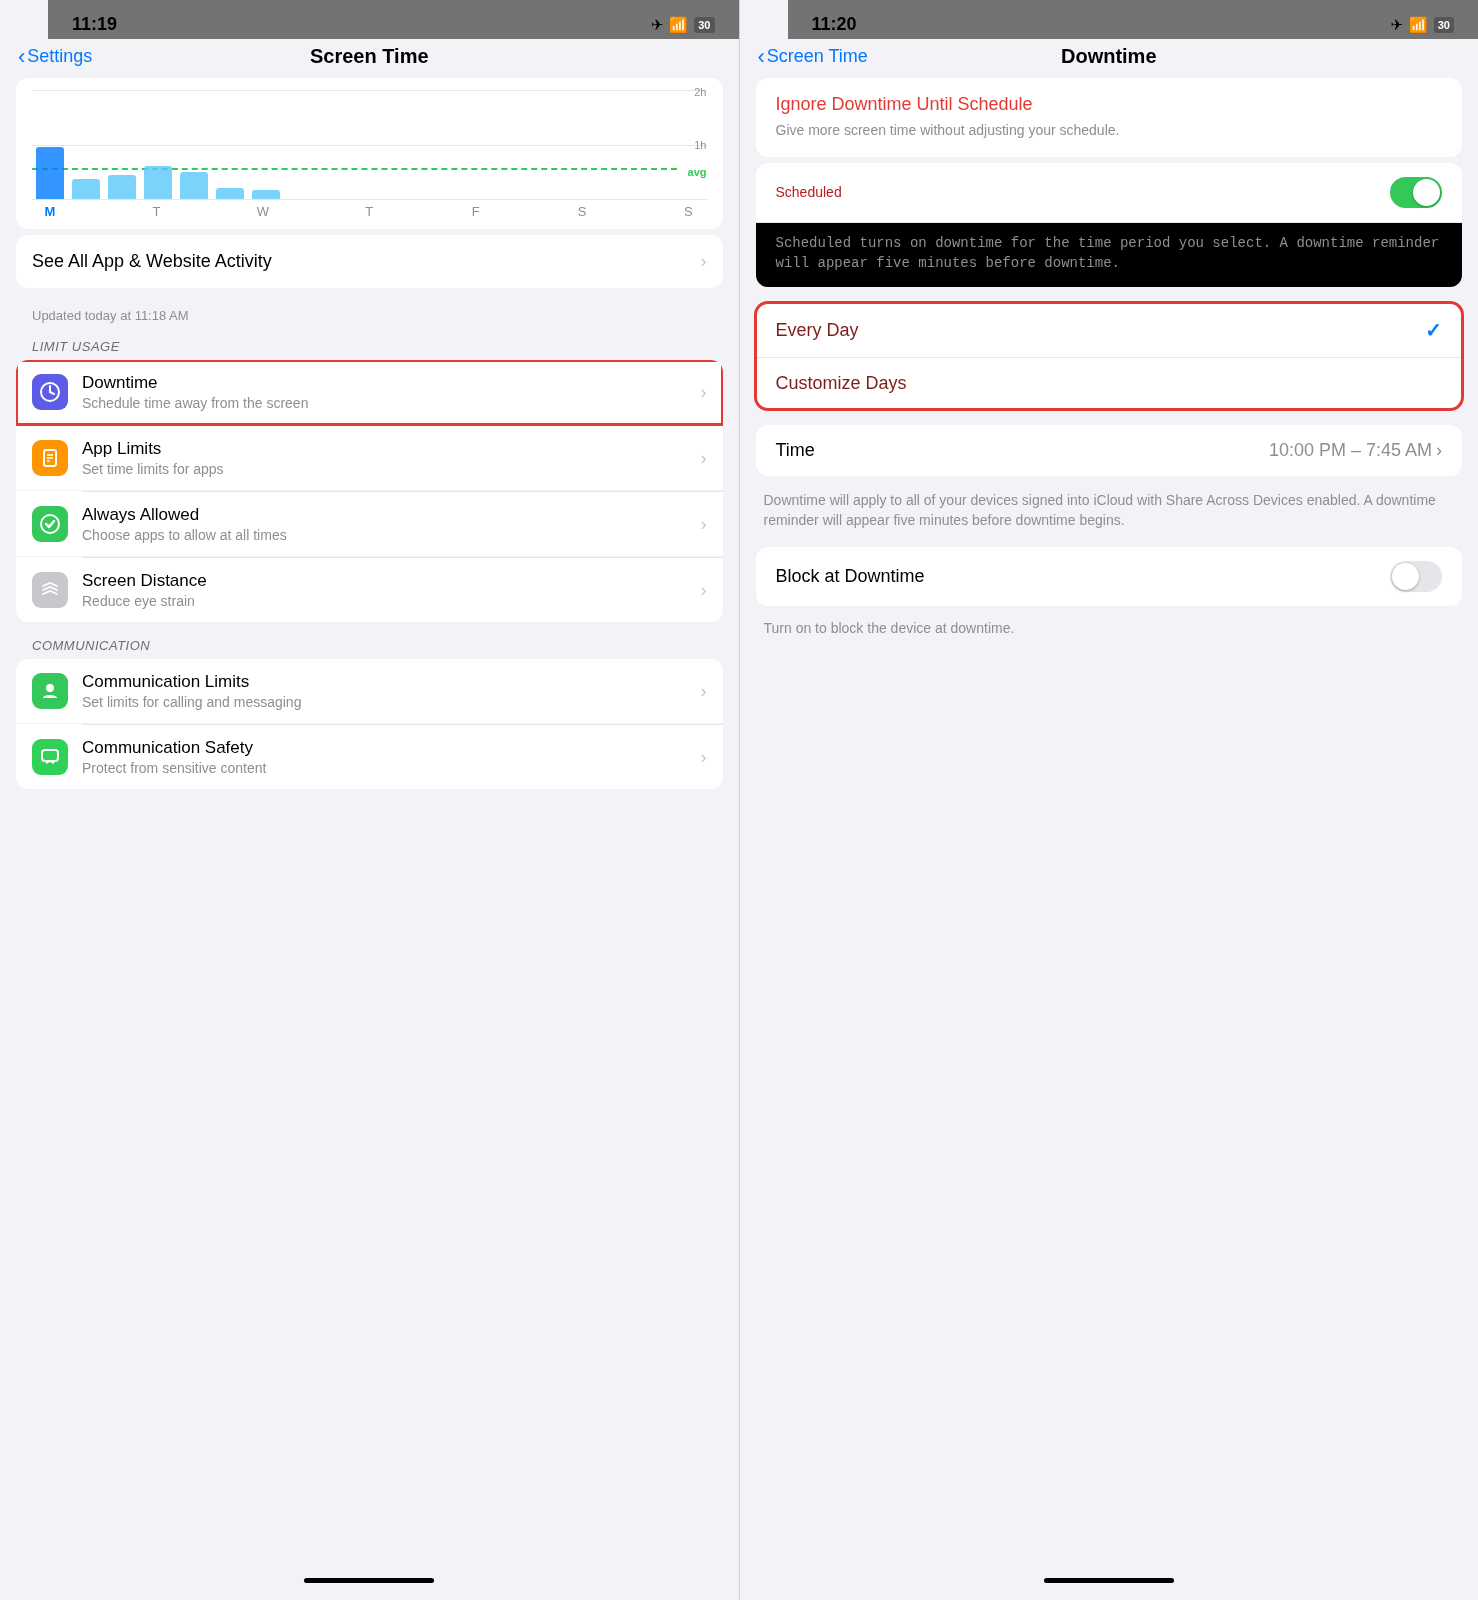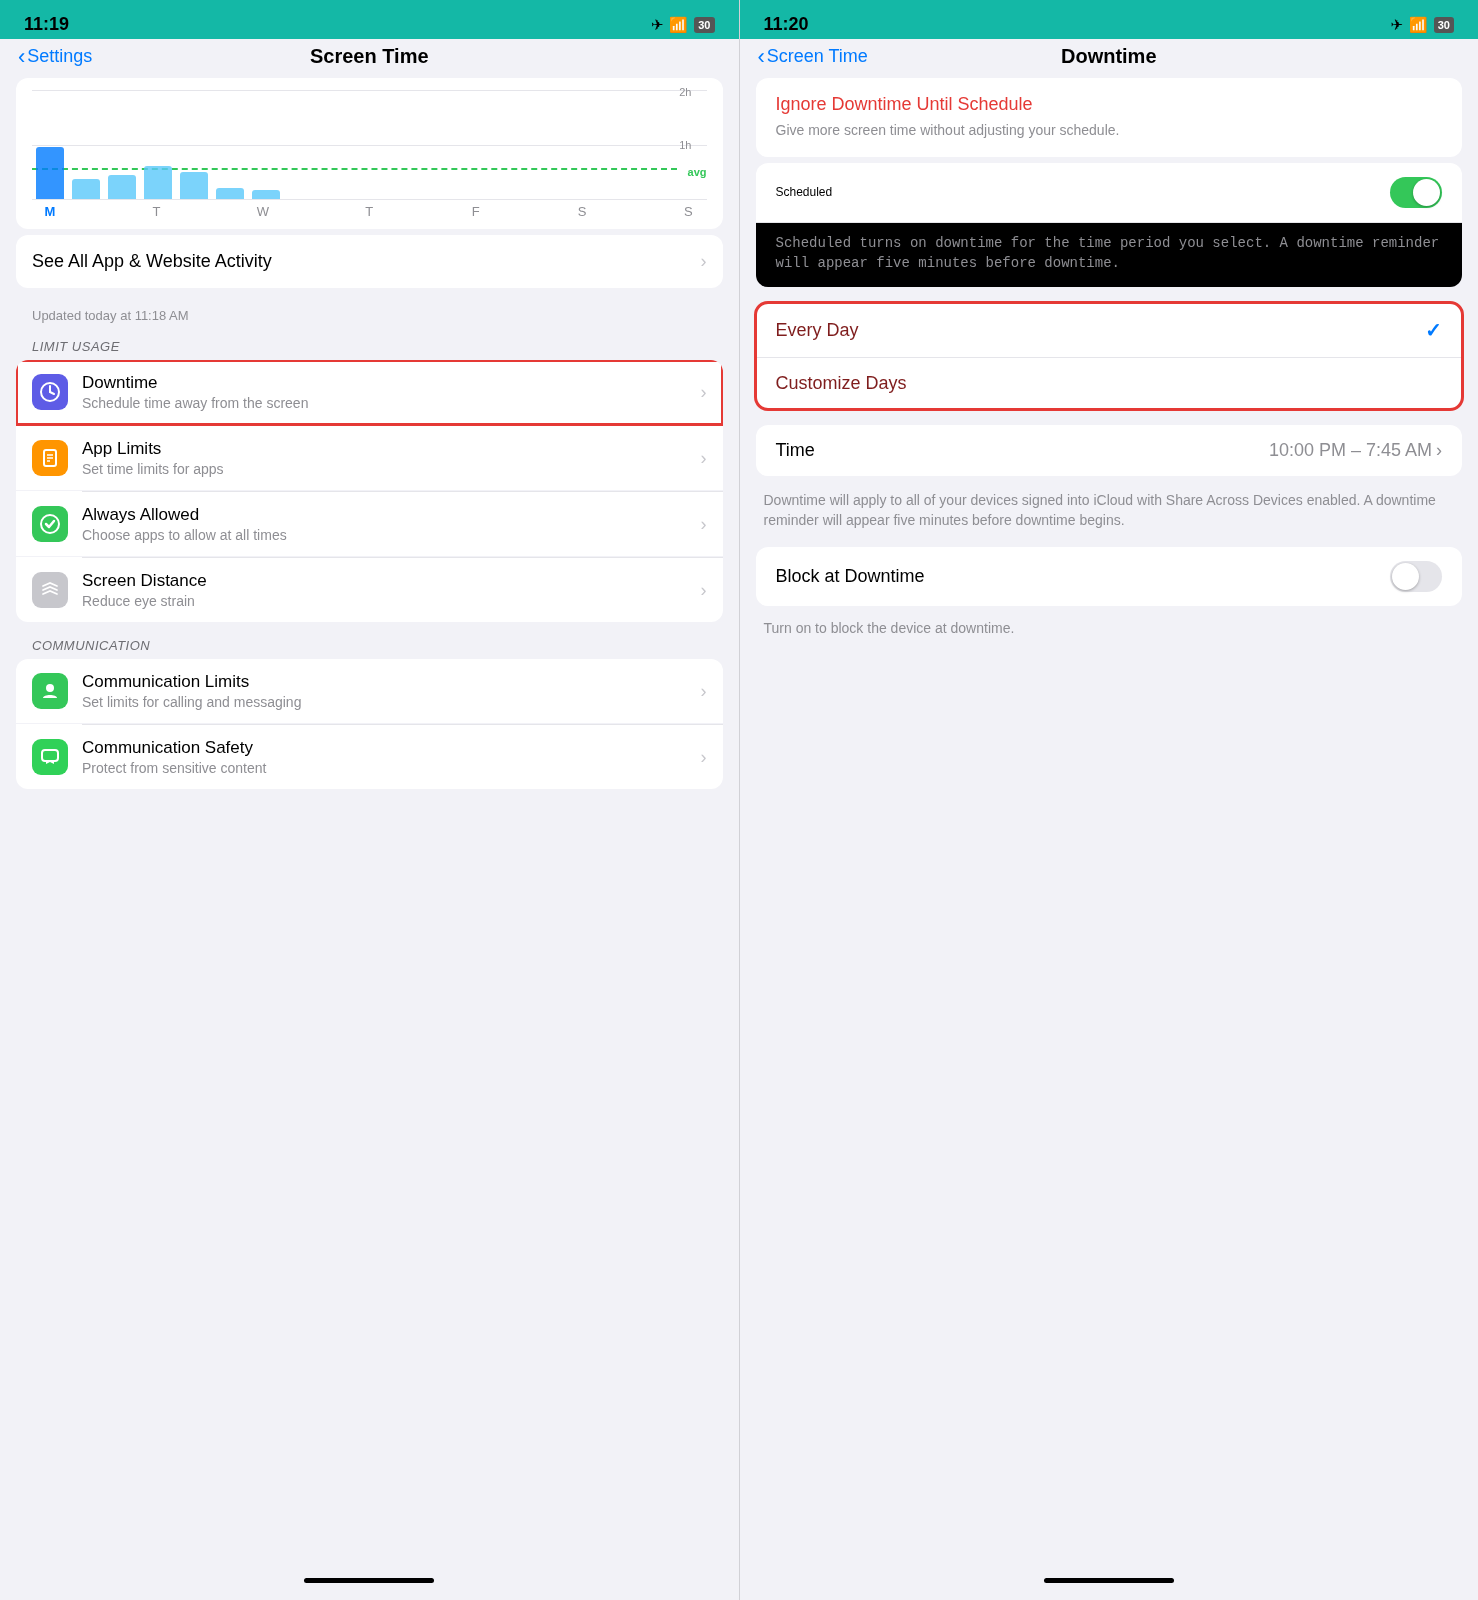--- a/index.html
+++ b/index.html
@@ -22,21 +22,22 @@
       position: relative;
       overflow: hidden;
     }
 
     
     .status-bar {
       display: flex;
       justify-content: space-between;
       align-items: center;
       padding: 14px 24px 4px;
-      background: #14b8a6;
+      background: #737373;
+      margin-left: 48px;
     }
     .status-time {
       font-size: 18px;
       font-weight: 600;
       color: #000;
     }
     .status-icons {
       display: flex;
       align-items: center;
       gap: 6px;
@@ -100,21 +101,21 @@
       height: 110px;
       border-bottom: 1px solid #e5e5ea;
     }
     .grid-line {
       position: absolute;
       left: 0; right: 0;
       border-top: 1px solid #e5e5ea;
     }
     .grid-label {
       position: absolute;
-      right: 15px;
+      right: 0;
       font-size: 11px;
       color: #8e8e93;
       transform: translateY(-50%);
     }
     .avg-line {
       position: absolute;
       left: 0; right: 30px;
       border-top: 2px dashed #34c759;
       top: 72%;
     }
@@ -276,23 +277,23 @@
       background: #fff;
       margin: 0 16px 0;
       border-radius: 12px 12px 0 0;
       padding: 14px 20px;
       display: flex;
       align-items: center;
       justify-content: space-between;
       border-bottom: 1px solid #e5e5ea;
     }
     .toggle-label {
-      font-size: 12px;
+      font-size: 14px;
       font-weight: 400;
-      color: #000000;
+      color: #b91c1c;
     }
     
     .toggle {
       width: 52px;
       height: 31px;
       border-radius: 16px;
       background: #34c759;
       position: relative;
       flex-shrink: 0;
     }

